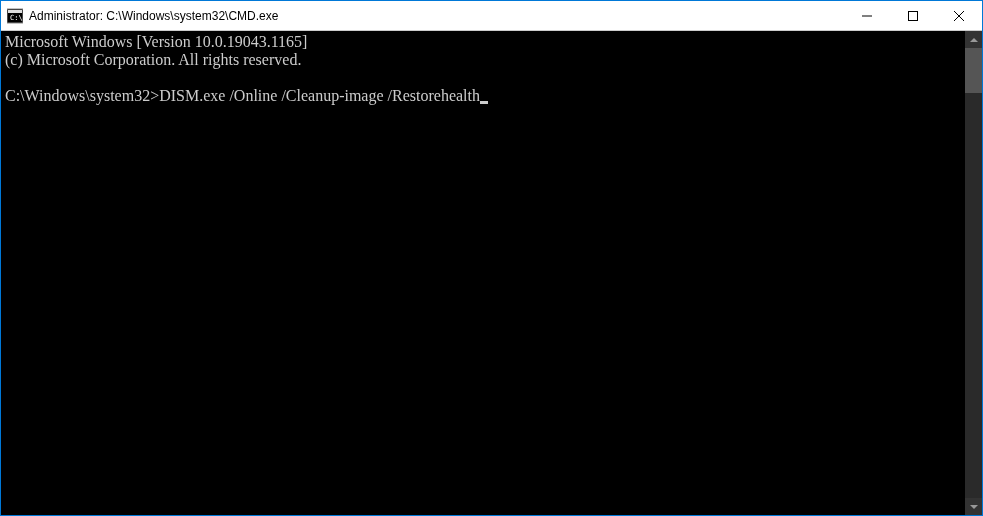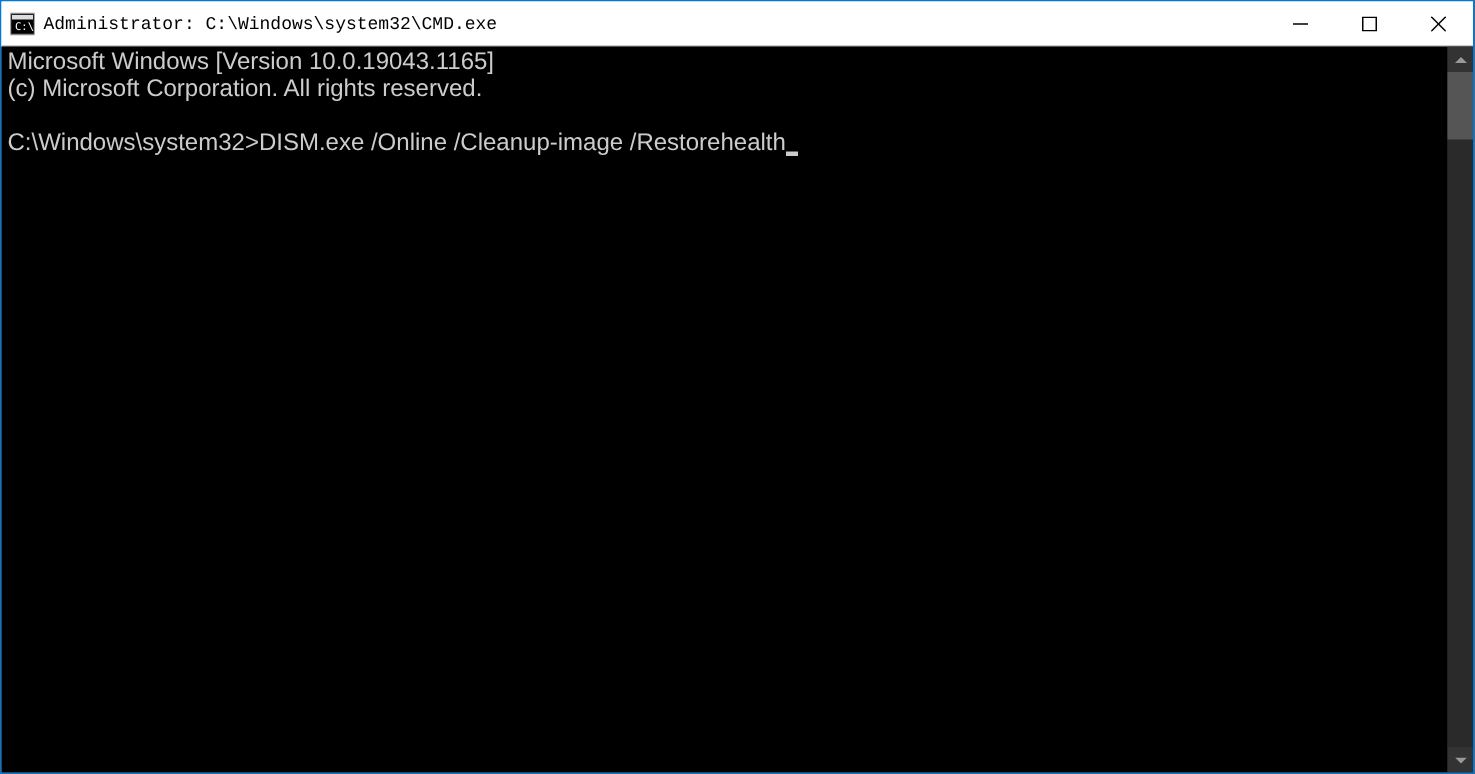--- a/index.html
+++ b/index.html
@@ -39,21 +39,20 @@
       justify-content: center;
     }
     .titlebar-icon svg {
       width: 16px;
       height: 16px;
     }
     .titlebar-text {
       font-size: 12px;
       color: #000;
       flex: 1;
-      font-family: Liberation Mono, monospace;
     }
     .window-controls {
       display: flex;
       height: 100%;
     }
     .window-control {
       width: 46px;
       height: 100%;
       display: flex;
       align-items: center;
@@ -65,21 +64,21 @@
     .terminal-container {
       flex: 1;
       background: #000;
       display: flex;
       overflow: hidden;
     }
     .terminal {
       flex: 1;
       background: #000;
       color: #ccc;
-      font-family: Liberation Sans, sans-serif;
+      font-family: Liberation Serif, serif;
       font-size: 16px;
       line-height: 18px;
       padding: 2px 0 0 4px;
       white-space: pre;
       overflow: hidden;
     }
     .scrollbar {
       width: 17px;
       background: #333;
       position: relative;

